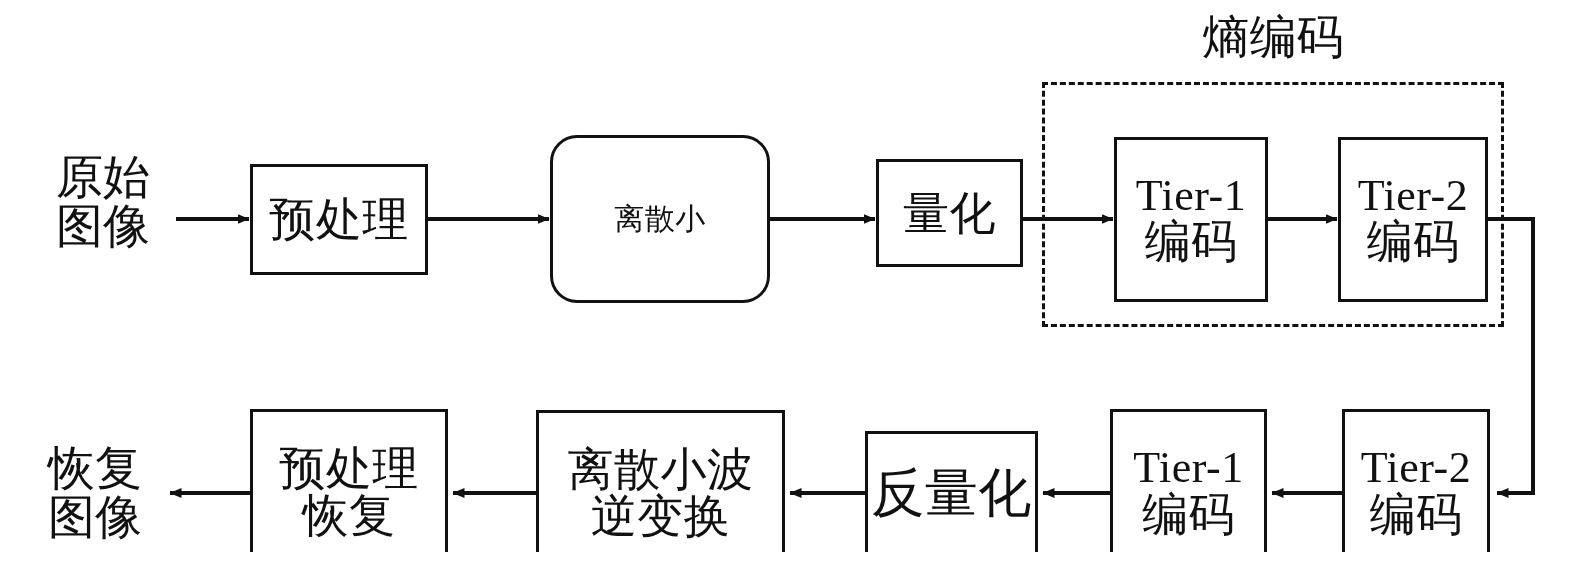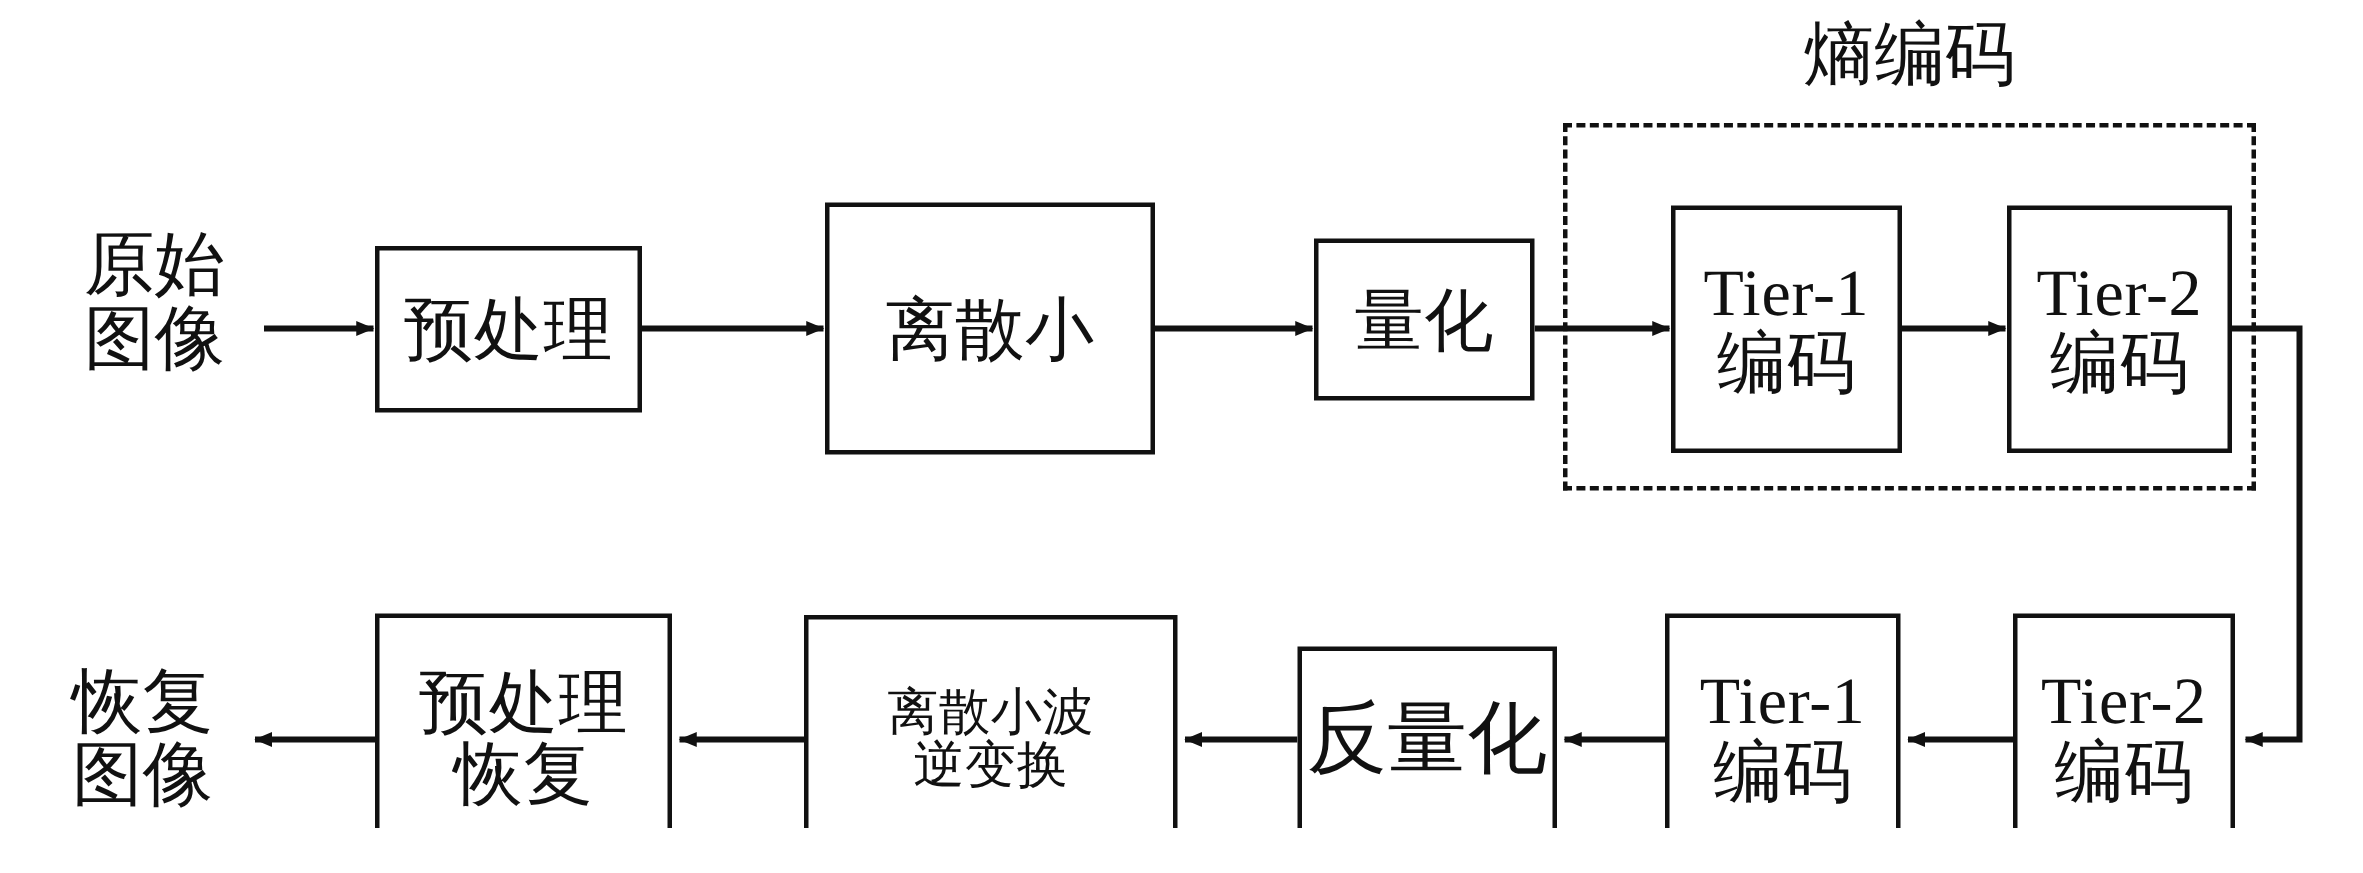--- a/index.html
+++ b/index.html
@@ -104,21 +104,21 @@
 
   <div class="freetext cjk" style="left:33px; top:134px; width:140px; height:136px; font-size:47px;">
     <span class="line">原始</span>
     <span class="line">图像</span>
   </div>
 
   <div class="node cjk" style="left:250px; top:164px; width:178px; height:111px; font-size:46px;">
     <span class="line">预处理</span>
   </div>
 
-  <div class="node cjk" style="left:550px; top:135px; width:220px; height:168px; font-size:46px;">
+  <div class="node cjk" style="left:550px; top:135px; width:220px; height:168px; font-size:30px;border-radius:27px;">
     <span class="line">离散小</span>
   </div>
 
   <div class="node cjk" style="left:876px; top:159px; width:147px; height:108px; font-size:46px;">
     <span class="line">量化</span>
   </div>
 
   <div class="node" style="left:1114px; top:137px; width:154px; height:165px; font-size:44px;">
     <span class="line">Tier-1</span>
     <span class="line cjk" style="font-size:46px;">编码</span>
@@ -132,21 +132,21 @@
   <div class="freetext cjk" style="left:25px; top:425px; width:140px; height:136px; font-size:47px;">
     <span class="line">恢复</span>
     <span class="line">图像</span>
   </div>
 
   <div class="node cjk" style="left:250px; top:409px; width:198px; height:166px; font-size:46px;">
     <span class="line">预处理</span>
     <span class="line">恢复</span>
   </div>
 
-  <div class="node cjk" style="left:536px; top:410px; width:249px; height:165px; font-size:34px;">
+  <div class="node cjk" style="left:536px; top:410px; width:249px; height:165px; font-size:46px;">
     <span class="line">离散小波</span>
     <span class="line">逆变换</span>
   </div>
 
   <div class="node cjk" style="left:865px; top:431px; width:173px; height:124px; font-size:53px;">
     <span class="line">反量化</span>
   </div>
 
   <div class="node" style="left:1110px; top:409px; width:157px; height:166px; font-size:44px;">
     <span class="line">Tier-1</span>

